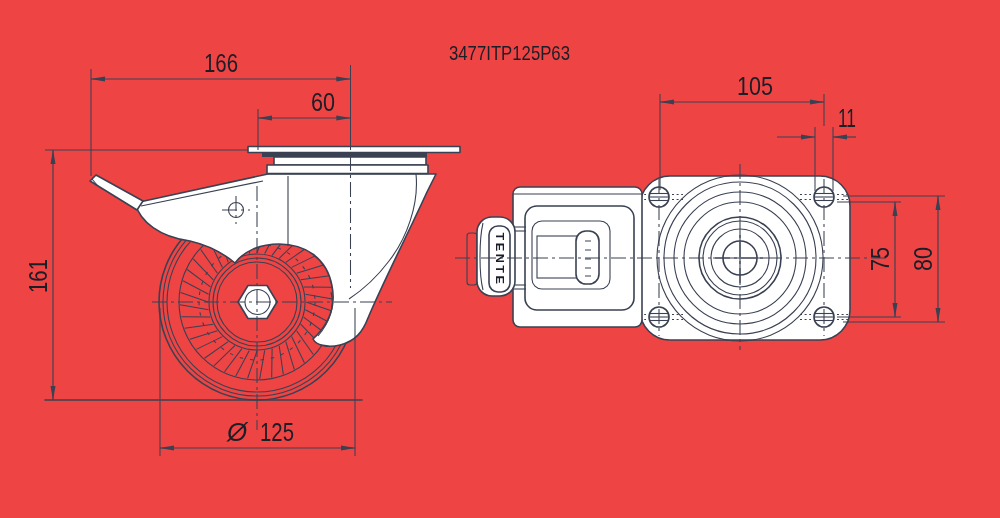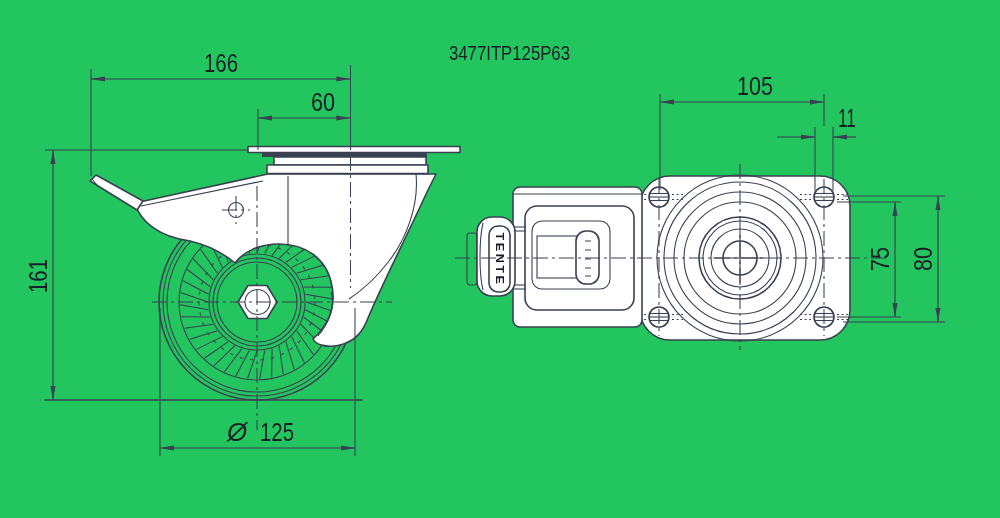--- a/index.html
+++ b/index.html
@@ -1,16 +1,16 @@
 <!DOCTYPE html>
 <html><head>
 <meta charset="utf-8">
 <style>
   html,body{margin:0;padding:0;background:#ffffff;}
-  #stage{position:relative;width:1000px;height:518px;background:#22c55e;overflow:hidden;
+  #stage{position:relative;width:1000px;height:518px;background:#ef4444;overflow:hidden;
          font-family:"Liberation Sans", sans-serif;}
   svg{display:block}
   .obj{stroke:#3a4152;stroke-width:1.6;fill:none;stroke-linecap:round;stroke-linejoin:round;}
   .objw{stroke:#3a4152;stroke-width:1.6;fill:#ffffff;stroke-linejoin:round;}
   .thin{stroke:#3a4152;stroke-width:1.1;fill:none;}
   .dimline{stroke:#3a4152;stroke-width:1.15;fill:none;}
   .ext{stroke:#3a4152;stroke-width:1.05;fill:none;}
   .cl{stroke:#3a4152;stroke-width:1.05;fill:none;stroke-dasharray:15 4 3 4;}
   .dot{stroke:#3a4152;stroke-width:1.2;fill:none;stroke-dasharray:2 2.6;}
   .dash{stroke:#3a4152;stroke-width:1.05;fill:none;stroke-dasharray:3.5 7;}

